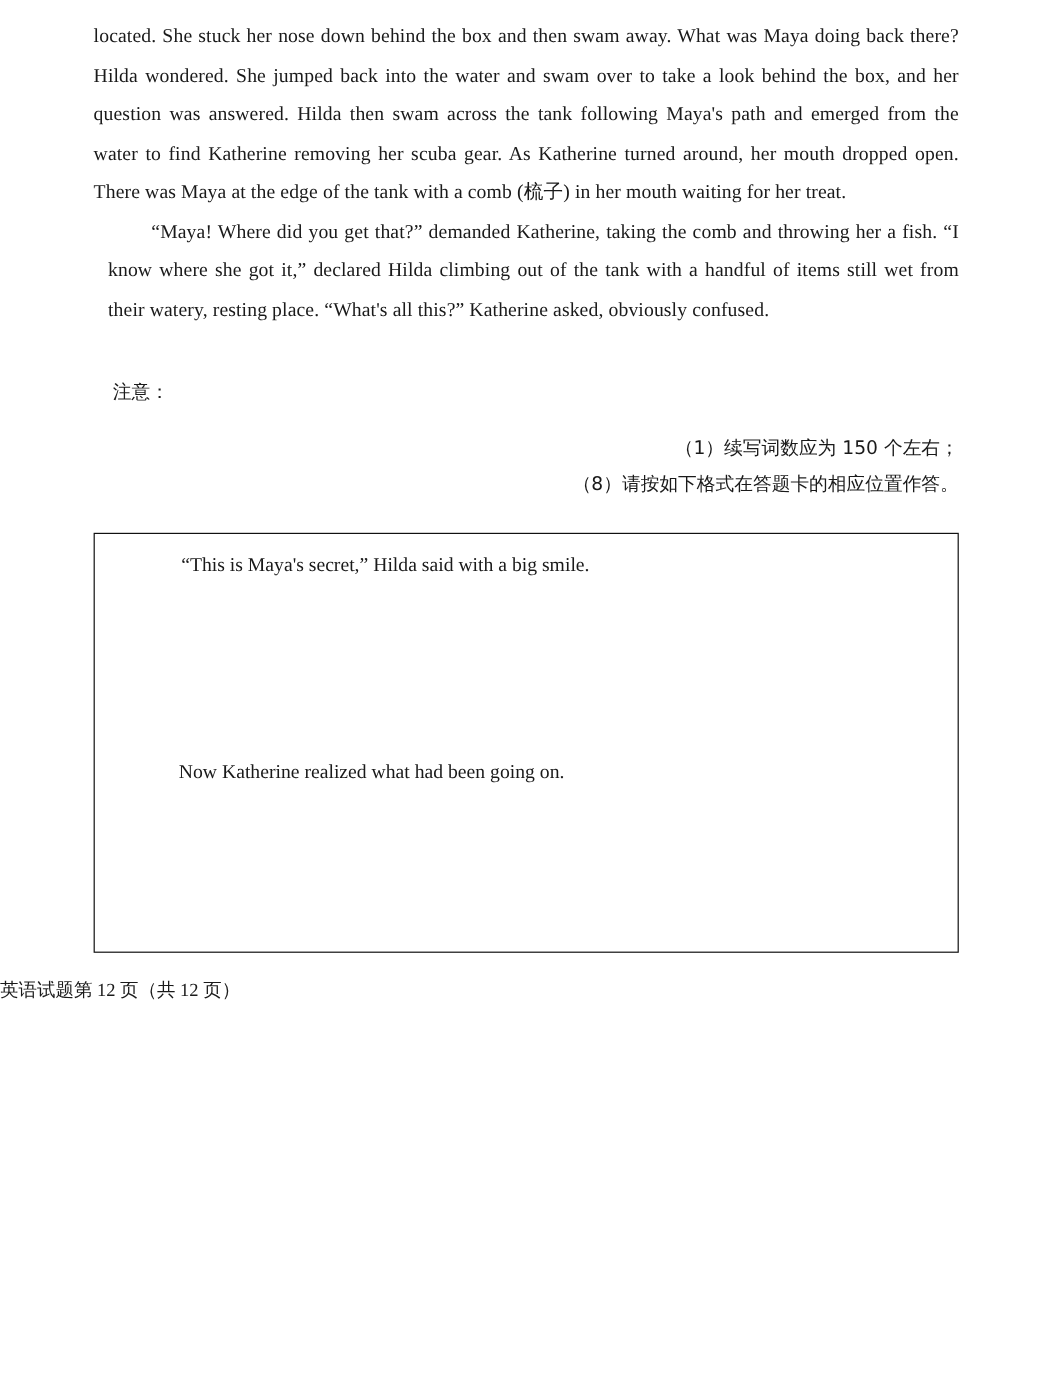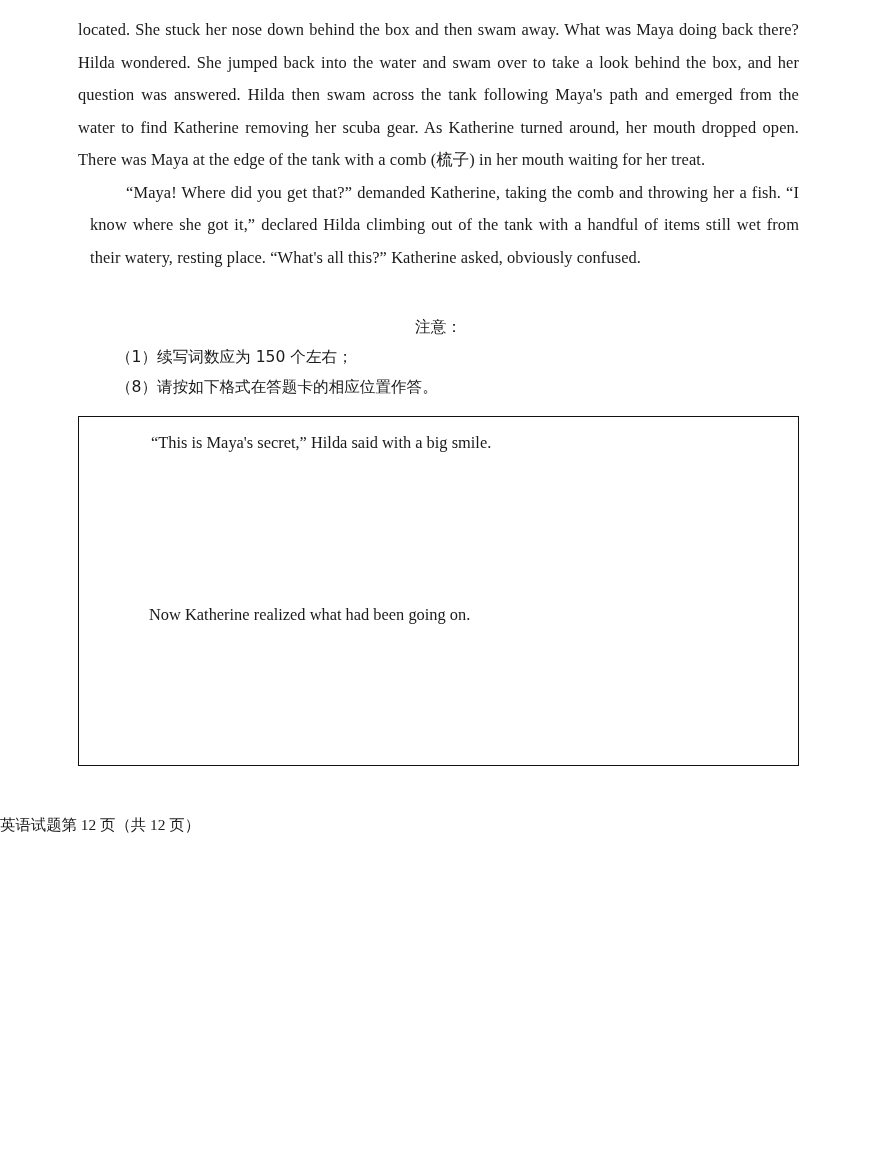--- a/index.html
+++ b/index.html
@@ -35,32 +35,32 @@
     text-indent: 2.2em;
     margin-left: 12px;
   }
   .notice-block {
     margin-top: 38px;
   }
   .notice-title {
     font-family: "DejaVu Sans", "Liberation Sans", sans-serif;
     font-size: 15.6px;
     line-height: 30px;
-    margin: 0;
-    text-align: center;
+    margin: 16px;
   }
   .notice-item {
     font-family: "DejaVu Sans", "Liberation Sans", sans-serif;
     font-size: 15.6px;
     line-height: 30px;
     margin: 0;
     padding-left: 38px;
+    text-align: right;
   }
   .answer-box {
-    margin-top: 14px;
+    margin-top: 26px;
     border: 1.4px solid #111111;
     height: 350px;
     box-sizing: border-box;
     position: relative;
   }
   .answer-line {
     position: absolute;
     font-size: 16.4px;
     line-height: 30px;
     white-space: nowrap;

